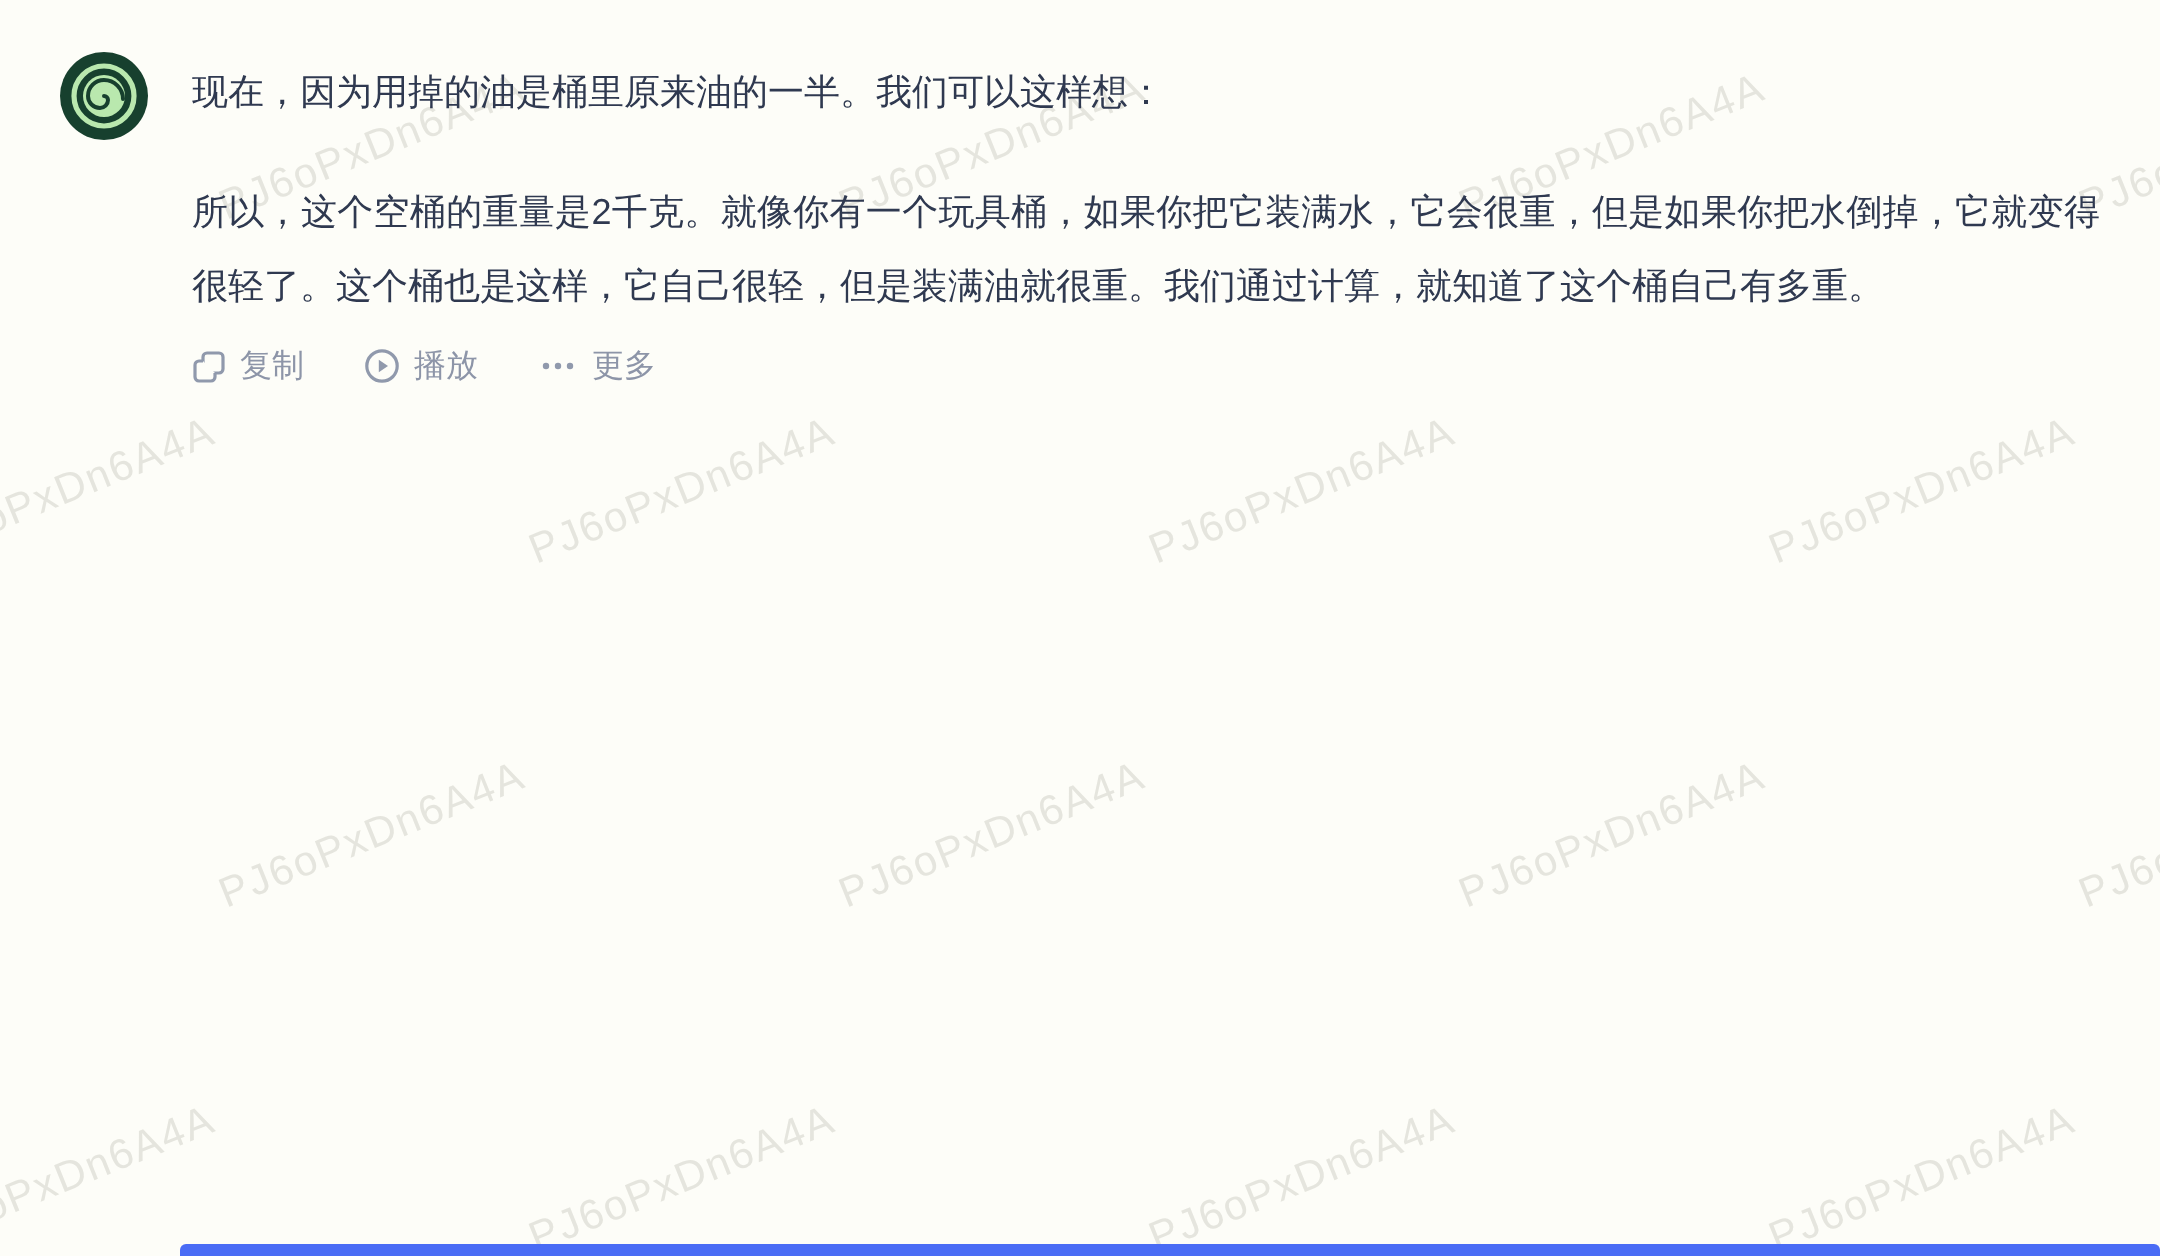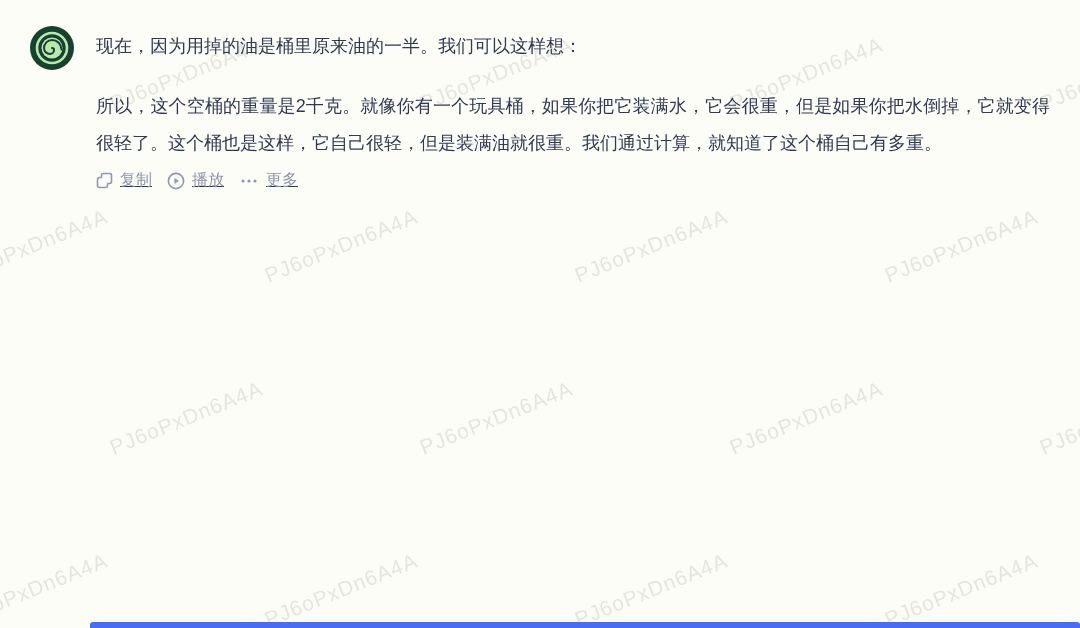--- a/index.html
+++ b/index.html
@@ -37,22 +37,22 @@
     padding-left:32px;
   }
   .content li{
     font-size:18px;line-height:37px;
     margin-bottom:13px;
     padding-left:2px;
     text-align:justify;
   }
   .content p.closing{margin-bottom:8px;}
   .toolbar{
-    display:flex;align-items:flex-start;gap:15px;
-    height:26px;margin-top:2px;text-decoration:underline;
+    display:flex;align-items:center;gap:30px;
+    height:26px;margin-top:2px;
   }
   .tool-btn{
     display:flex;align-items:center;gap:7px;
     background:none;border:none;padding:0;cursor:pointer;
     color:#8d95a8;font-size:16px;
     font-family:"Liberation Sans","DejaVu Sans",sans-serif;
   }
   .tool-btn svg{display:block;}
   .input-edge{
     position:absolute;left:90px;right:0;bottom:0;height:6px;

